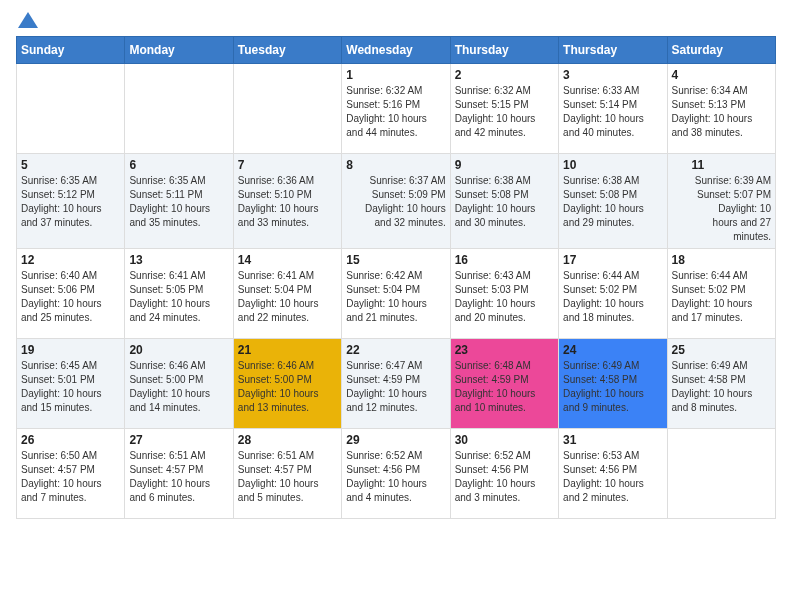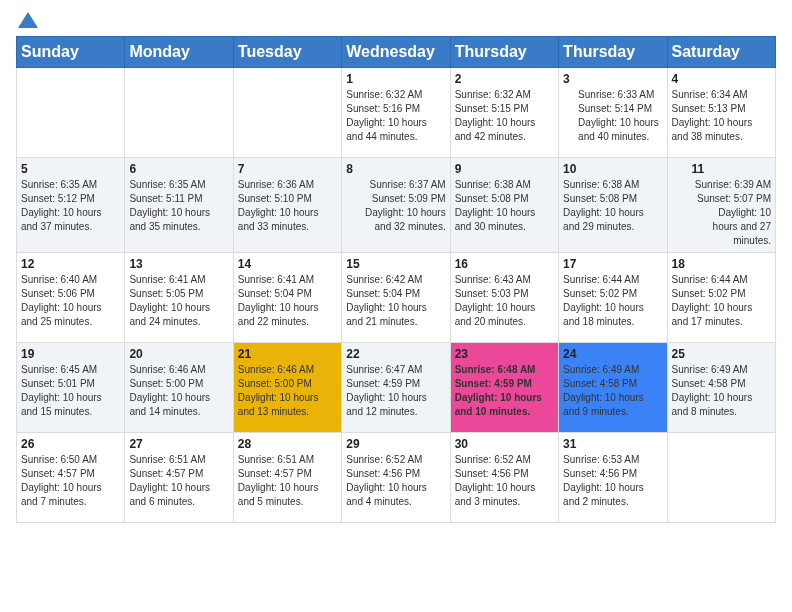--- a/index.html
+++ b/index.html
@@ -51,21 +51,21 @@
     .calendar {
       width: 100%;
       border-collapse: collapse;
       font-size: 11px;
     }
     .calendar th {
       background-color: #3a7bc8;
       color: #fff;
       padding: 6px 4px;
       text-align: left;
-      font-size: 16px;
+      font-size: 12px;
       font-weight: bold;
       border: 1px solid #2d6ab0;
     }
     .calendar td {
       border: 1px solid #ddd;
       vertical-align: top;
       padding: 4px;
       width: 108px;
       height: 90px;
       background: #fff;
@@ -131,21 +131,21 @@
 Daylight: 10 hours and 44 minutes.</div>
         </td>
         <td>
           <div class="day-num">2</div>
           <div class="day-info" style="white-space: pre-line;">Sunrise: 6:32 AM
 Sunset: 5:15 PM
 Daylight: 10 hours and 42 minutes.</div>
         </td>
         <td>
           <div class="day-num">3</div>
-          <div class="day-info" style="white-space: pre-line; margin-left: 15px;">Sunrise: 6:33 AM
+          <div class="day-info" style="white-space: pre-line;">Sunrise: 6:33 AM
 Sunset: 5:14 PM
 Daylight: 10 hours and 40 minutes.</div>
         </td>
         <td>
           <div class="day-num">4</div>
           <div class="day-info" style="white-space: pre-line;">Sunrise: 6:34 AM
 Sunset: 5:13 PM
 Daylight: 10 hours and 38 minutes.</div>
         </td>
       </tr>
@@ -257,21 +257,21 @@
 Daylight: 10 hours and 13 minutes.</div>
         </td>
         <td style="background-color: rgb(240, 244, 248);">
           <div class="day-num">22</div>
           <div class="day-info" style="white-space: pre-line;">Sunrise: 6:47 AM
 Sunset: 4:59 PM
 Daylight: 10 hours and 12 minutes.</div>
         </td>
         <td style="background-color: #ec4899;">
           <div class="day-num">23</div>
-          <div class="day-info" style="white-space: pre-line; font-weight: bold;">Sunrise: 6:48 AM
+          <div class="day-info" style="white-space: pre-line;">Sunrise: 6:48 AM
 Sunset: 4:59 PM
 Daylight: 10 hours and 10 minutes.</div>
         </td>
         <td style="background-color: #3b82f6;">
           <div class="day-num">24</div>
           <div class="day-info" style="white-space: pre-line;">Sunrise: 6:49 AM
 Sunset: 4:58 PM
 Daylight: 10 hours and 9 minutes.</div>
         </td>
         <td style="background-color: rgb(240, 244, 248);">

